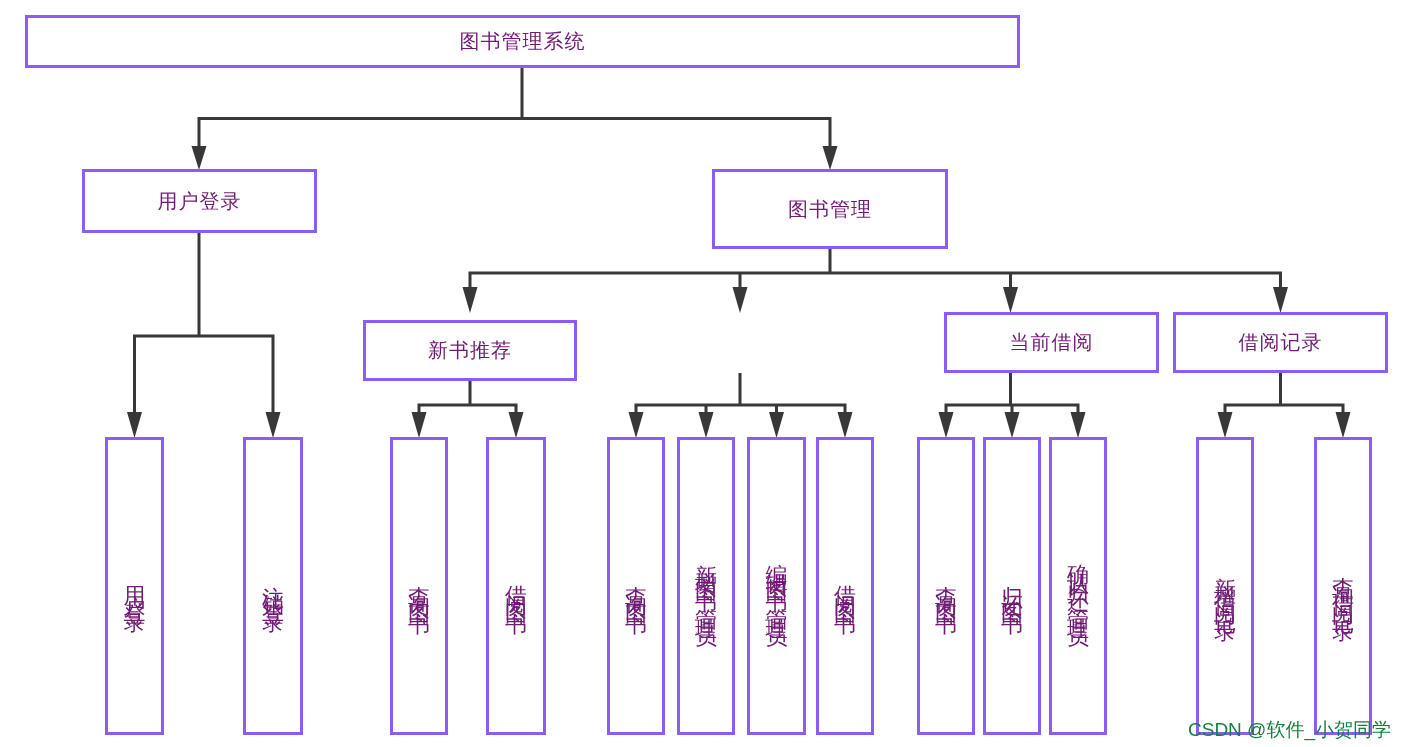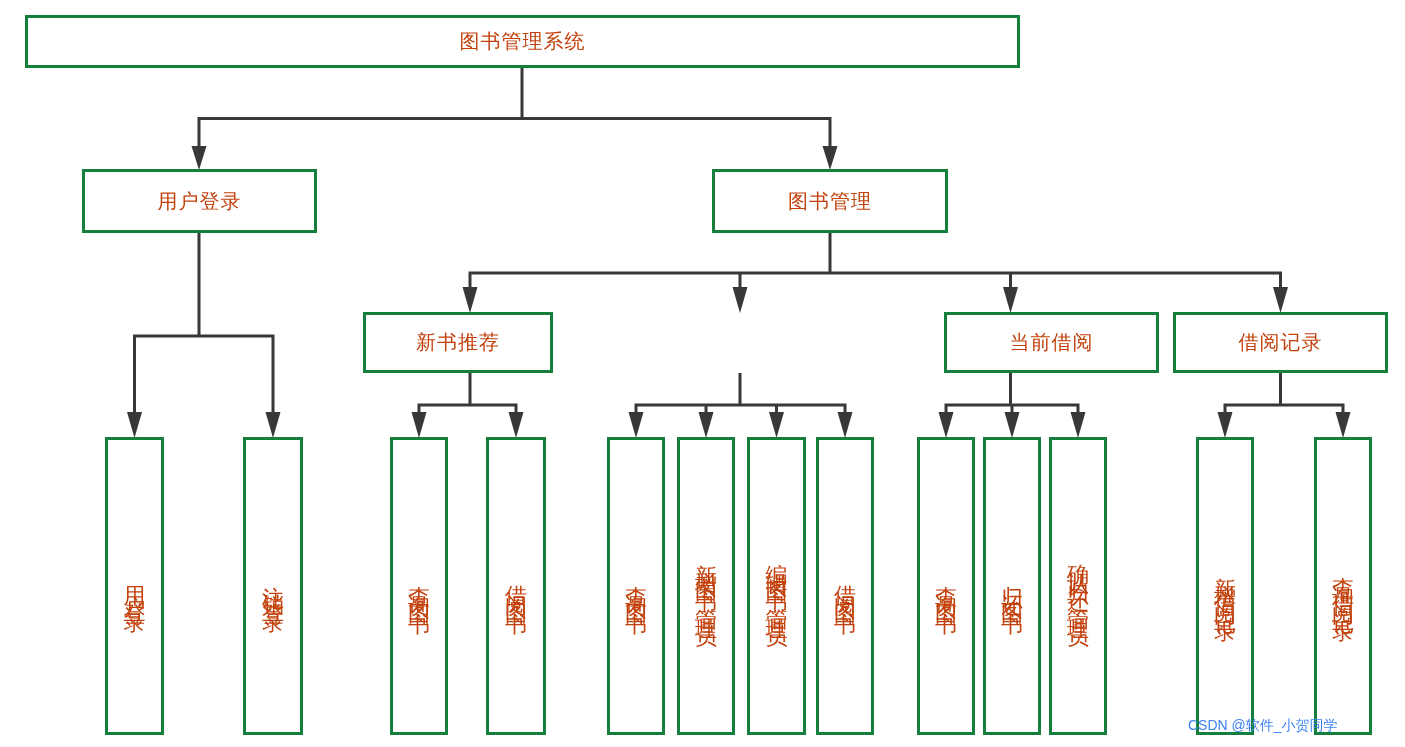--- a/index.html
+++ b/index.html
@@ -8,40 +8,40 @@
     width:1405px;height:747px;
     background:#ffffff;
     font-family:"Liberation Sans","DejaVu Sans",sans-serif;
     overflow:hidden;
   }
   #wires{position:absolute;left:0;top:0;z-index:1;}
   .box{
     position:absolute;
     box-sizing:border-box;
     background:#ffffff;
-    border:3px solid #15803d;
-    color:#c2410c;
+    border:3px solid #8b5cf6;
+    color:#701a75;
     display:flex;
     align-items:center;
     justify-content:center;
     z-index:2;
   }
   .hbox{font-size:20px;letter-spacing:1px;}
   .vbox{
     writing-mode:vertical-rl;
     font-size:22px;
     letter-spacing:9px;
     line-height:1;
   }
   .watermark{
     position:absolute;
     left:1188px;top:717px;
     z-index:3;
-    font-size:14px;
-    color:#3b82f6;
+    font-size:19px;
+    color:#15803d;
     white-space:nowrap;
   }
 </style>
 </head>
 <body>
 
 <div id="stage">
 
   <svg id="wires" width="1405" height="747" viewBox="0 0 1405 747">
 
@@ -82,23 +82,23 @@
       <polygon points="1004.5,412 1019.5,412 1012,438"></polygon>
       <polygon points="1070.5,412 1085.5,412 1078,438"></polygon>
       <polygon points="1217.5,412 1232.5,412 1225,438"></polygon>
       <polygon points="1335.5,412 1350.5,412 1343,438"></polygon>
     </g>
   </svg>
 
   <div class="box hbox" style="left:25px;top:15px;width:995px;height:53px">图书管理系统</div>
 
   <div class="box hbox" style="left:82px;top:169px;width:235px;height:64px">用户登录</div>
-  <div class="box hbox" style="left:712px;top:169px;width:236px;height:64px">图书管理</div>
+  <div class="box hbox" style="left:712px;top:169px;width:236px;height:80px">图书管理</div>
 
-  <div class="box hbox" style="left:363px;top:312px;width:190px;height:61px">新书推荐</div>
+  <div class="box hbox" style="left:363px;top:320px;width:214px;height:61px">新书推荐</div>
   <div class="box hbox" style="left:944px;top:312px;width:215px;height:61px">当前借阅</div>
   <div class="box hbox" style="left:1173px;top:312px;width:215px;height:61px">借阅记录</div>
 
   <div class="box vbox" style="left:105px;top:437px;width:59px;height:298px">用户登录</div>
   <div class="box vbox" style="left:243px;top:437px;width:60px;height:298px">注销登录</div>
 
   <div class="box vbox" style="left:390px;top:437px;width:58px;height:298px">查询图书</div>
   <div class="box vbox" style="left:486px;top:437px;width:60px;height:298px">借阅图书</div>
 
   <div class="box vbox" style="left:607px;top:437px;width:58px;height:298px">查询图书</div>

